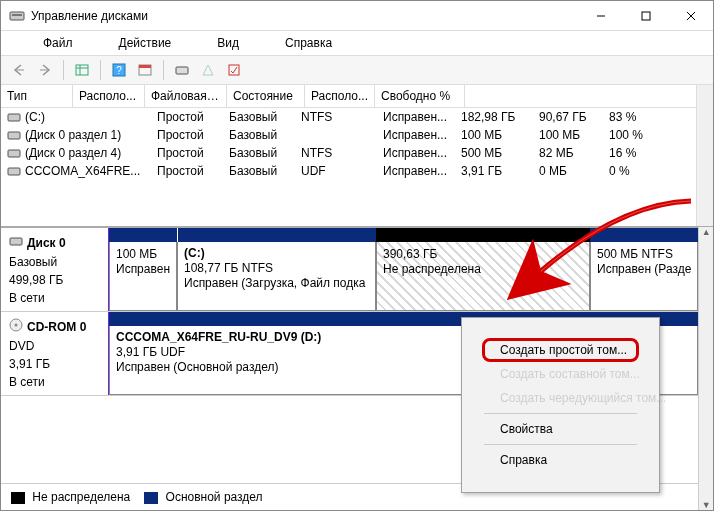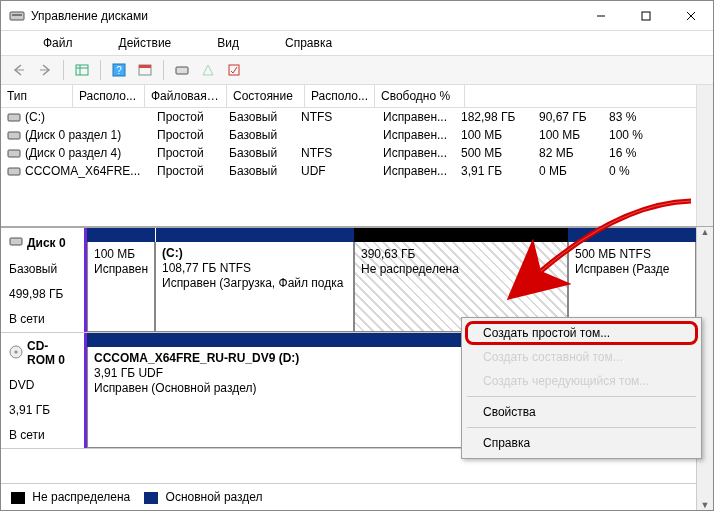--- a/index.html
+++ b/index.html
@@ -111,26 +111,26 @@
     flex-direction: column;
     border-top: 1px solid #aaa;
     overflow: hidden;
   }
   .disk-row {
     display: flex;
     border-bottom: 1px solid #ccc;
     min-height: 82px;
   }
   .disk-header {
-    width: 86px;
+    width: 108px;
     padding: 6px 8px;
-    border-right: 3px solid #6d28d9;
+    border-right: 1px solid #6d28d9;
     display: flex;
     flex-direction: column;
-    gap: 11px;
+    gap: 4px;
   }
   .disk-header .dtitle { display:flex; align-items:center; gap:4px; font-weight:bold; }
   .disk-parts {
     flex: 1;
     display: flex;
     padding: 0;
     position: relative;
   }
   .disk-top-strip {
     position:absolute; top:0; left:0; right:0; height:14px;
@@ -170,25 +170,25 @@
     border-top: 1px solid #ccc;
   }
   .swatch { width: 14px; height: 12px; display:inline-block; margin-right:4px; vertical-align:middle;}
   .sw-black { background:#000; }
   .sw-blue { background:#0a2a7a; }
   
   .ctxmenu {
     position: absolute;
     left: 460px;
     top: 316px;
-    width: 241px;
+    width: 199px;
     background: #f2f2f2;
     border: 1px solid #a0a0a0;
     box-shadow: 2px 2px 4px rgba(0,0,0,0.25);
-    padding: 3px;
+    padding: 20px;
     z-index: 50;
   }
   .ctxitem {
     padding: 5px 18px;
     white-space: nowrap;
   }
   .ctxitem.enabled { color: #000; }
   .ctxitem.disabled { color: #999; }
   .ctxitem.highlight {
     border: 3px solid #d40000;

